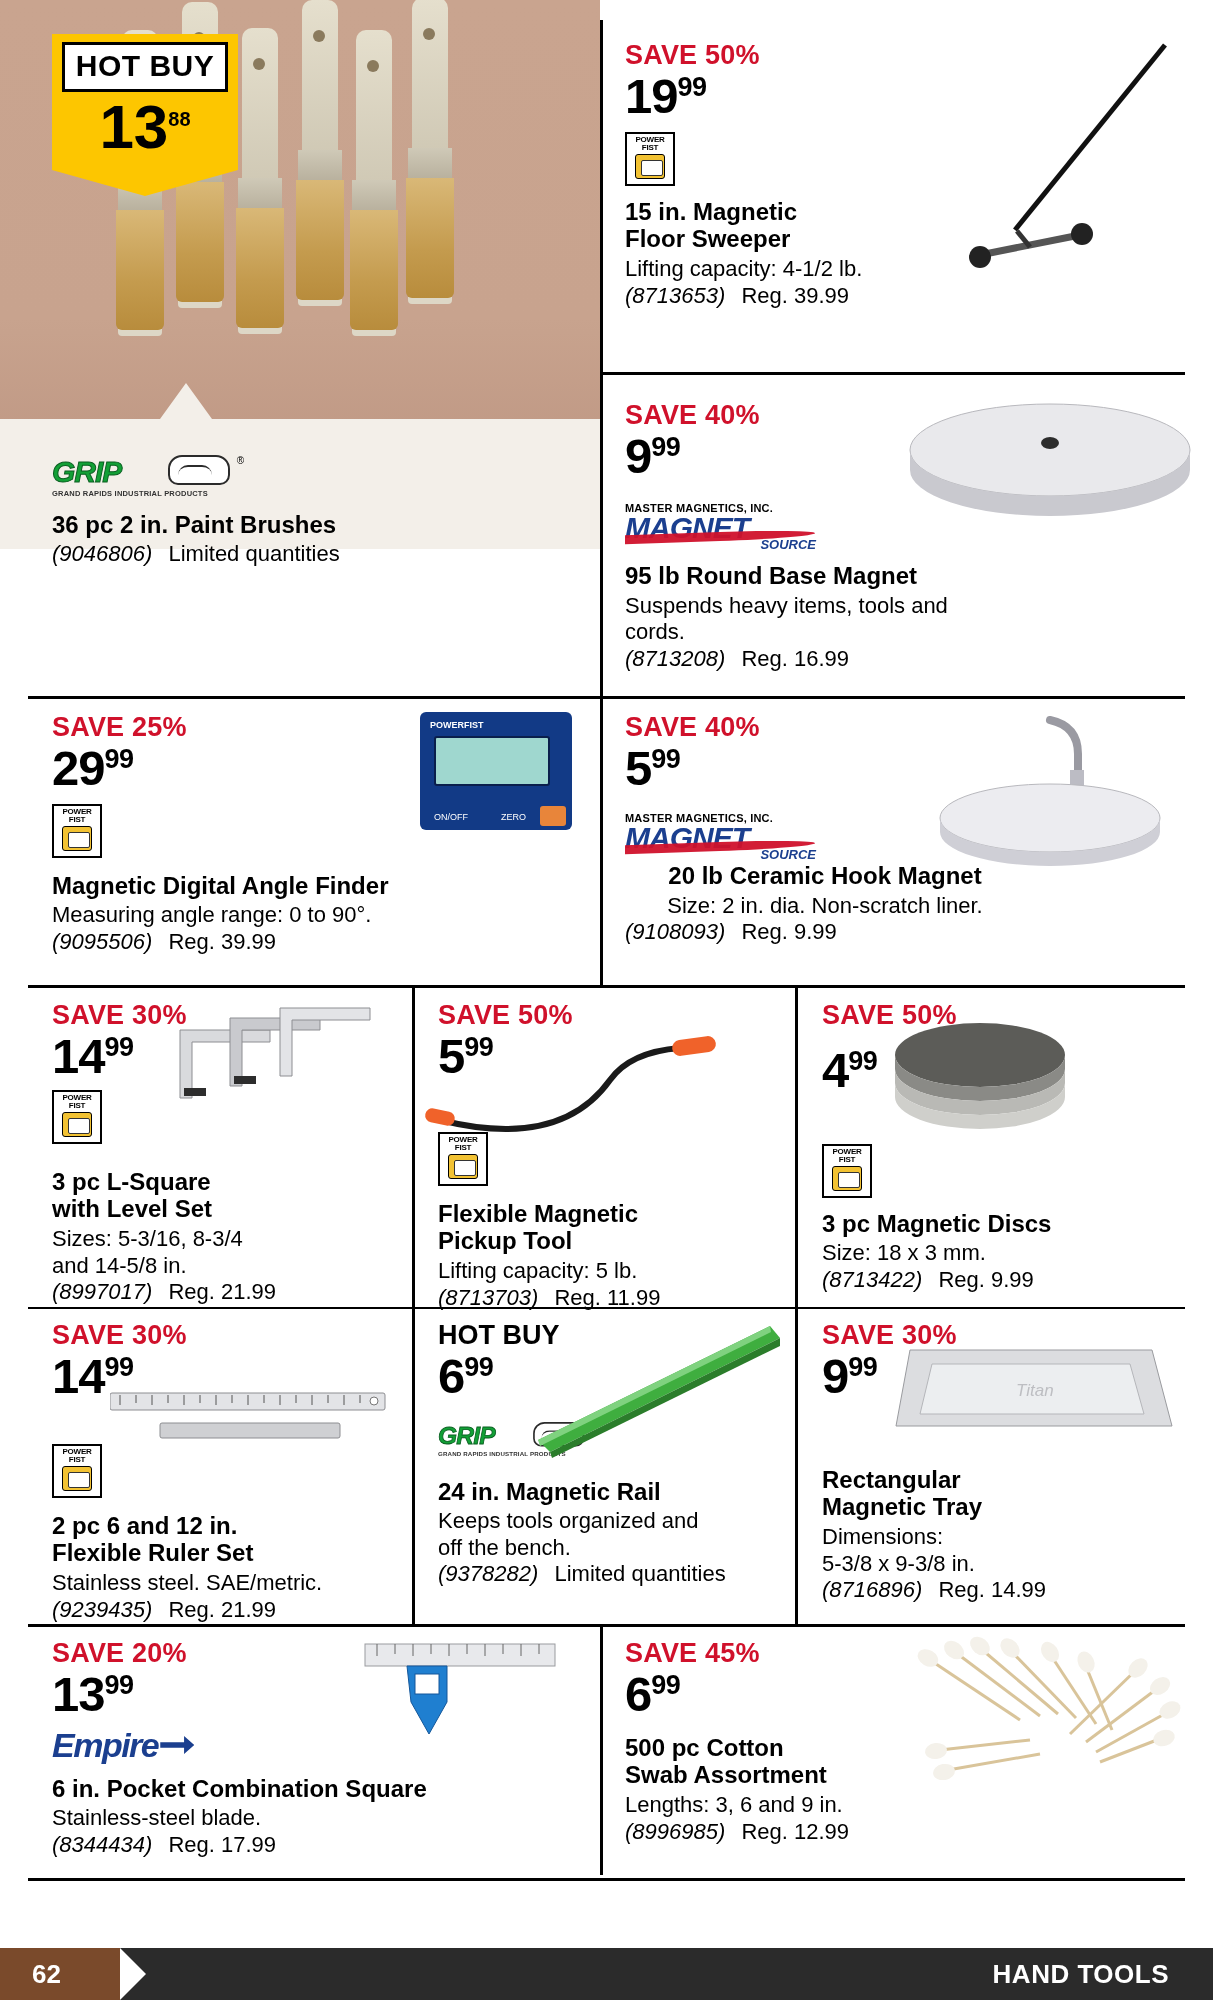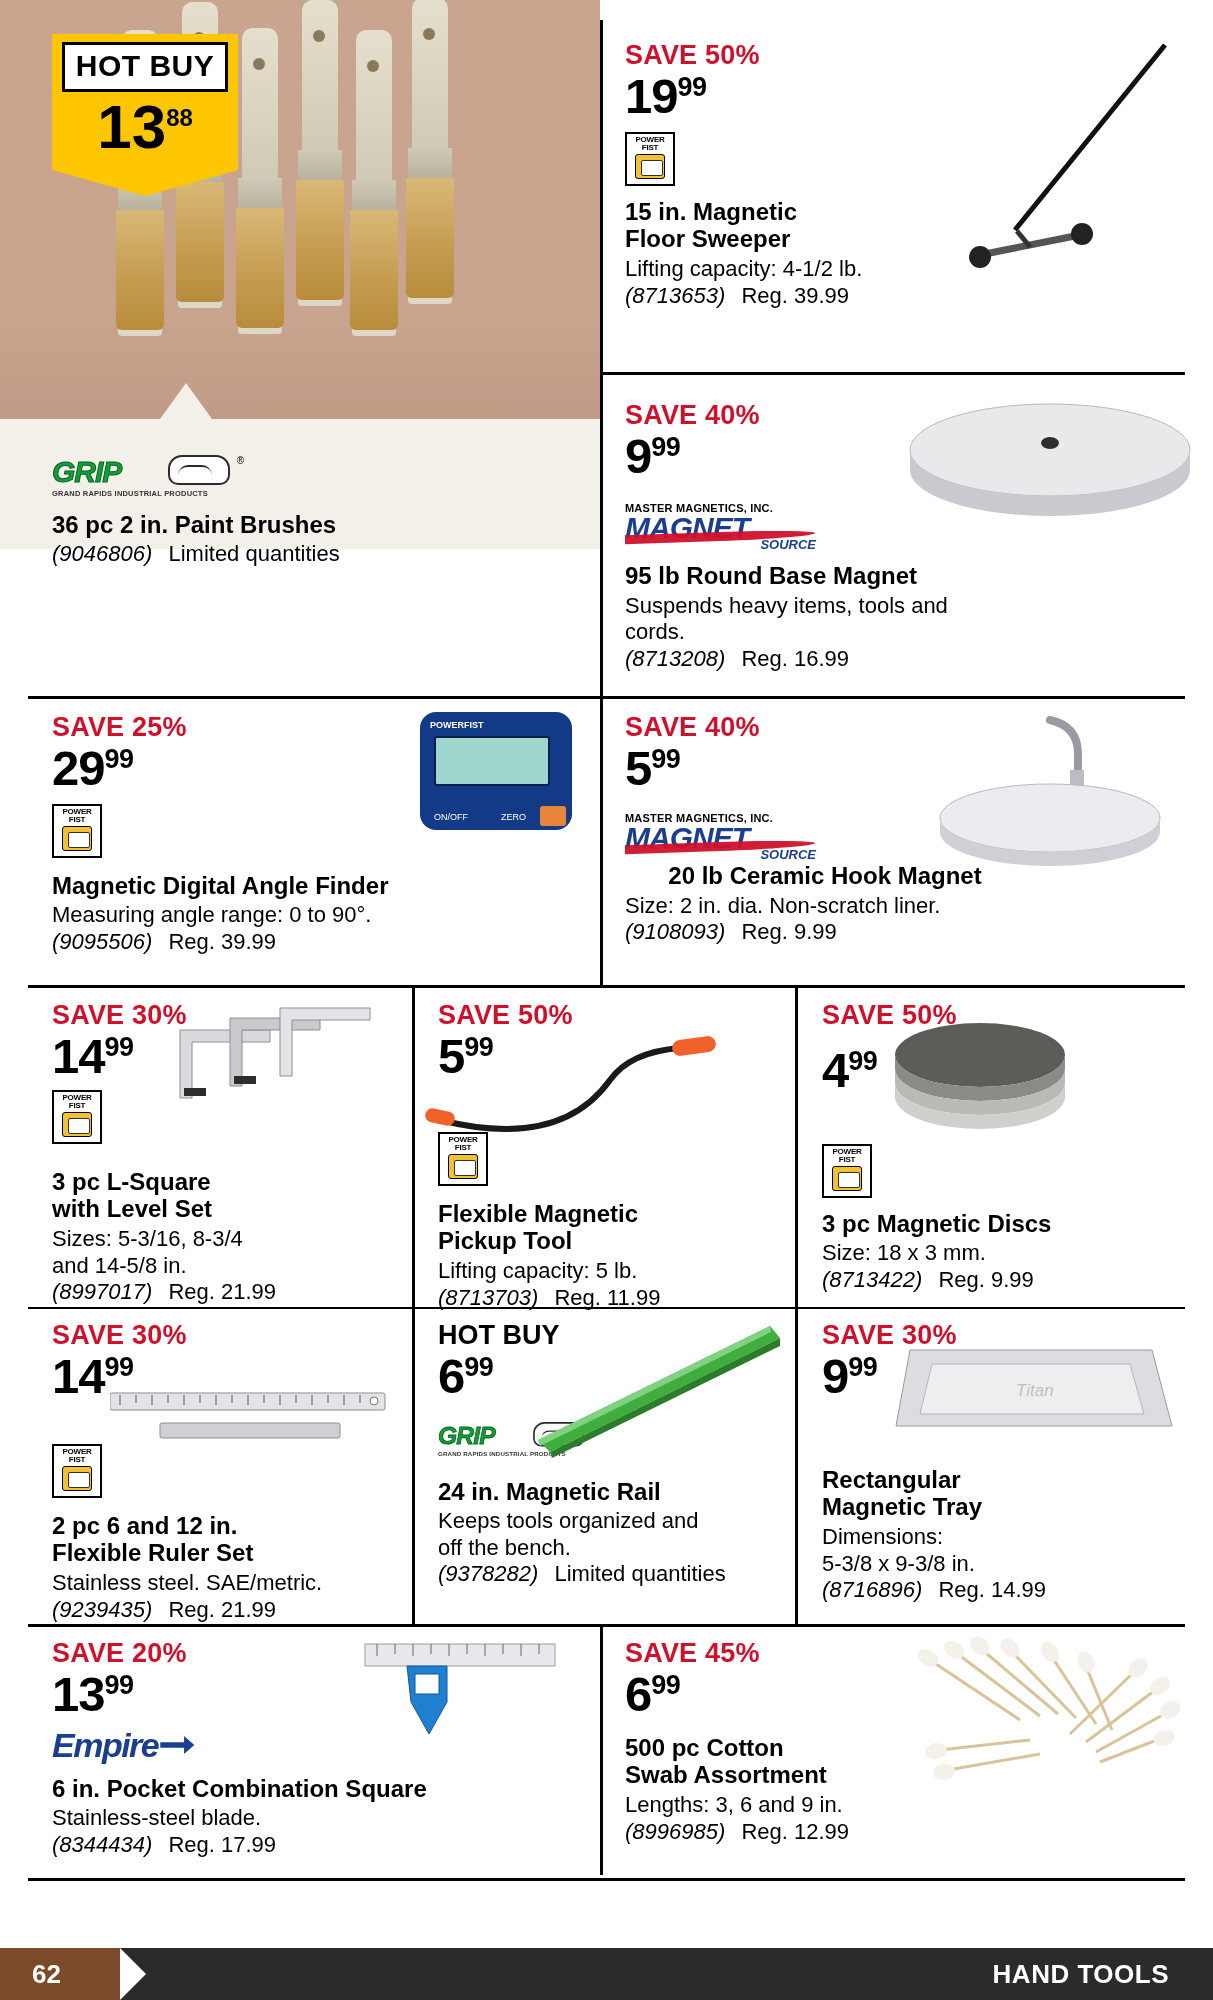--- a/index.html
+++ b/index.html
@@ -131,21 +131,21 @@
     position: absolute; left: 52px; top: 34px; width: 186px; z-index: 5;
   }
   .hot-tag .tag-body { background: #fdc600; padding: 8px 10px 12px 10px; }
   .hot-tag .tag-label {
     background: #fff; border: 3px solid #000; text-align: center;
     font-weight: bold; font-size: 30px; padding: 4px 0 6px; letter-spacing: .5px;
   }
   .hot-tag .tag-price {
     font-weight: bold; font-size: 62px; text-align: center; line-height: 1; padding-top: 4px;
   }
-  .hot-tag .tag-price sup { font-size: 24px; vertical-align: super; }
+  .hot-tag .tag-price sup { font-size: 20px; vertical-align: super; }
   .hot-tag .tag-point {
     width: 0; height: 0; margin: 0 auto;
     border-left: 93px solid transparent; border-right: 93px solid transparent;
     border-top: 26px solid #fdc600;
   }
 
   
   .brush-photo {
     position: absolute; left: 0; top: 0; width: 600px; height: 455px;
     background: linear-gradient(#c9a48f, #c8a38e 70%, #bf9884);
@@ -346,39 +346,39 @@
       <div class="pf-top"><span>POWER</span><br><span>FIST</span></div>
       <div class="pf-fist"></div>
     </div>
     <div class="ptitle" style="margin-top:14px;">Magnetic Digital Angle Finder</div>
     <div class="pdesc" style="margin-top:3px;">Measuring angle range: 0 to 90°.</div>
     <div class="pdesc">
       <span class="sku">(9095506)</span>
       <span style="padding-left:10px;">Reg. 39.99</span>
     </div>
   </div>
-  <div class="img-box" style="left:420px; top:712px; width:152px; height:118px; background:#123a86; border-radius:16px;">
+  <div class="img-box" style="left:420px; top:712px; width:152px; height:118px; background:#123a86; border-radius:6px;">
     <div style="position:absolute; left:10px; top:8px; font-size:9px; color:#fff; font-weight:bold;">POWERFIST</div>
     <div style="position:absolute; left:14px; top:24px; width:116px; height:50px; background:#9fd7cf; border:2px solid #0a1f4c; border-radius:3px;"></div>
     <div style="position:absolute; left:14px; bottom:8px; font-size:9px; color:#fff;">ON/OFF</div>
     <div style="position:absolute; right:46px; bottom:8px; font-size:9px; color:#fff;">ZERO</div>
     <div style="position:absolute; right:6px; bottom:4px; width:26px; height:20px; background:#e8853a; border-radius:3px;"></div>
   </div>
 
   <div style="position:absolute; left:625px; top:712px; width:400px;">
     <div class="save">SAVE 40%</div>
     <div class="price" style="margin-top:2px;"><span>5</span><sup>99</sup></div>
     <div class="magnet-logo" style="margin-top:20px;">
       <div class="magnet-top">MASTER MAGNETICS, INC.</div>
       <div class="magnet-word">MAGNET</div>
       <div class="magnet-swoosh"></div>
       <div class="magnet-src">SOURCE</div>
     </div>
     <div class="ptitle" style="margin-top:0;text-align:center;">20 lb Ceramic Hook Magnet</div>
-    <div class="pdesc" style="margin-top:3px;">Size: 2 in. dia. Non-scratch liner.</div>
+    <div class="pdesc" style="margin-top:3px;text-align:center;">Size: 2 in. dia. Non-scratch liner.</div>
     <div class="pdesc">
       <span class="sku">(9108093)</span>
       <span style="padding-left:10px;">Reg. 9.99</span>
     </div>
   </div>
   <svg class="img-box" style="left:930px; top:700px;" width="240" height="180">
     <path d="M120 20 q28 6 28 34 l0 22" stroke="#9a9aa2" stroke-width="8" fill="none" stroke-linecap="round"></path>
     <rect x="140" y="70" width="14" height="32" fill="#bcbcc4"></rect>
     <ellipse cx="120" cy="118" rx="110" ry="34" fill="#ececf0" stroke="#b8b8bd"></ellipse>
     <path d="M10 118 a110 34 0 0 0 220 0 l0 14 a110 34 0 0 1 -220 0 z" fill="#cfcfd6"></path>

